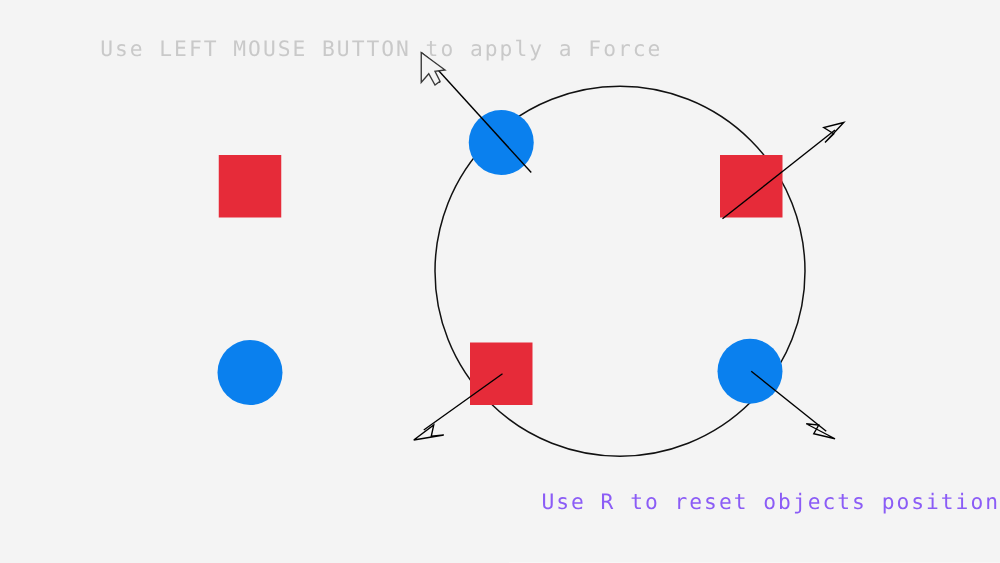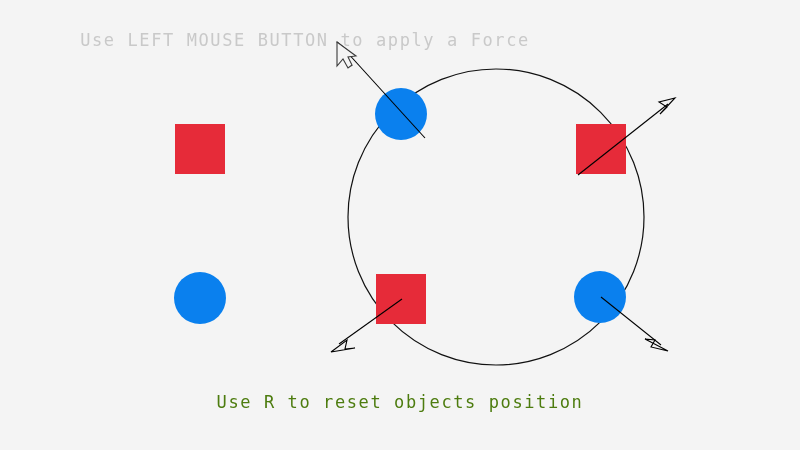--- a/index.html
+++ b/index.html
@@ -84,15 +84,15 @@
       <polygon points="668,351 651,347 655,340 645,339"></polygon>
     </g>
 
     <g>
       <polygon points="337,42 337,66 343,59 348,68 352,65 348,57 356,56" fill="#f4f4f4" stroke="#3a3a3a" stroke-width="1.1"></polygon>
     </g>
   </svg>
 
   <div class="hint" id="hint-top" style="color: rgb(201, 201, 201);">Use LEFT MOUSE BUTTON to apply a Force</div>
 
-  <div class="hint" id="hint-bottom" style="color: #4d7c0f;">Use R to reset objects position</div>
+  <div class="hint" id="hint-bottom" style="color: #8b5cf6; text-align: right;">Use R to reset objects position</div>
 
 </div>
 
 </body></html>

